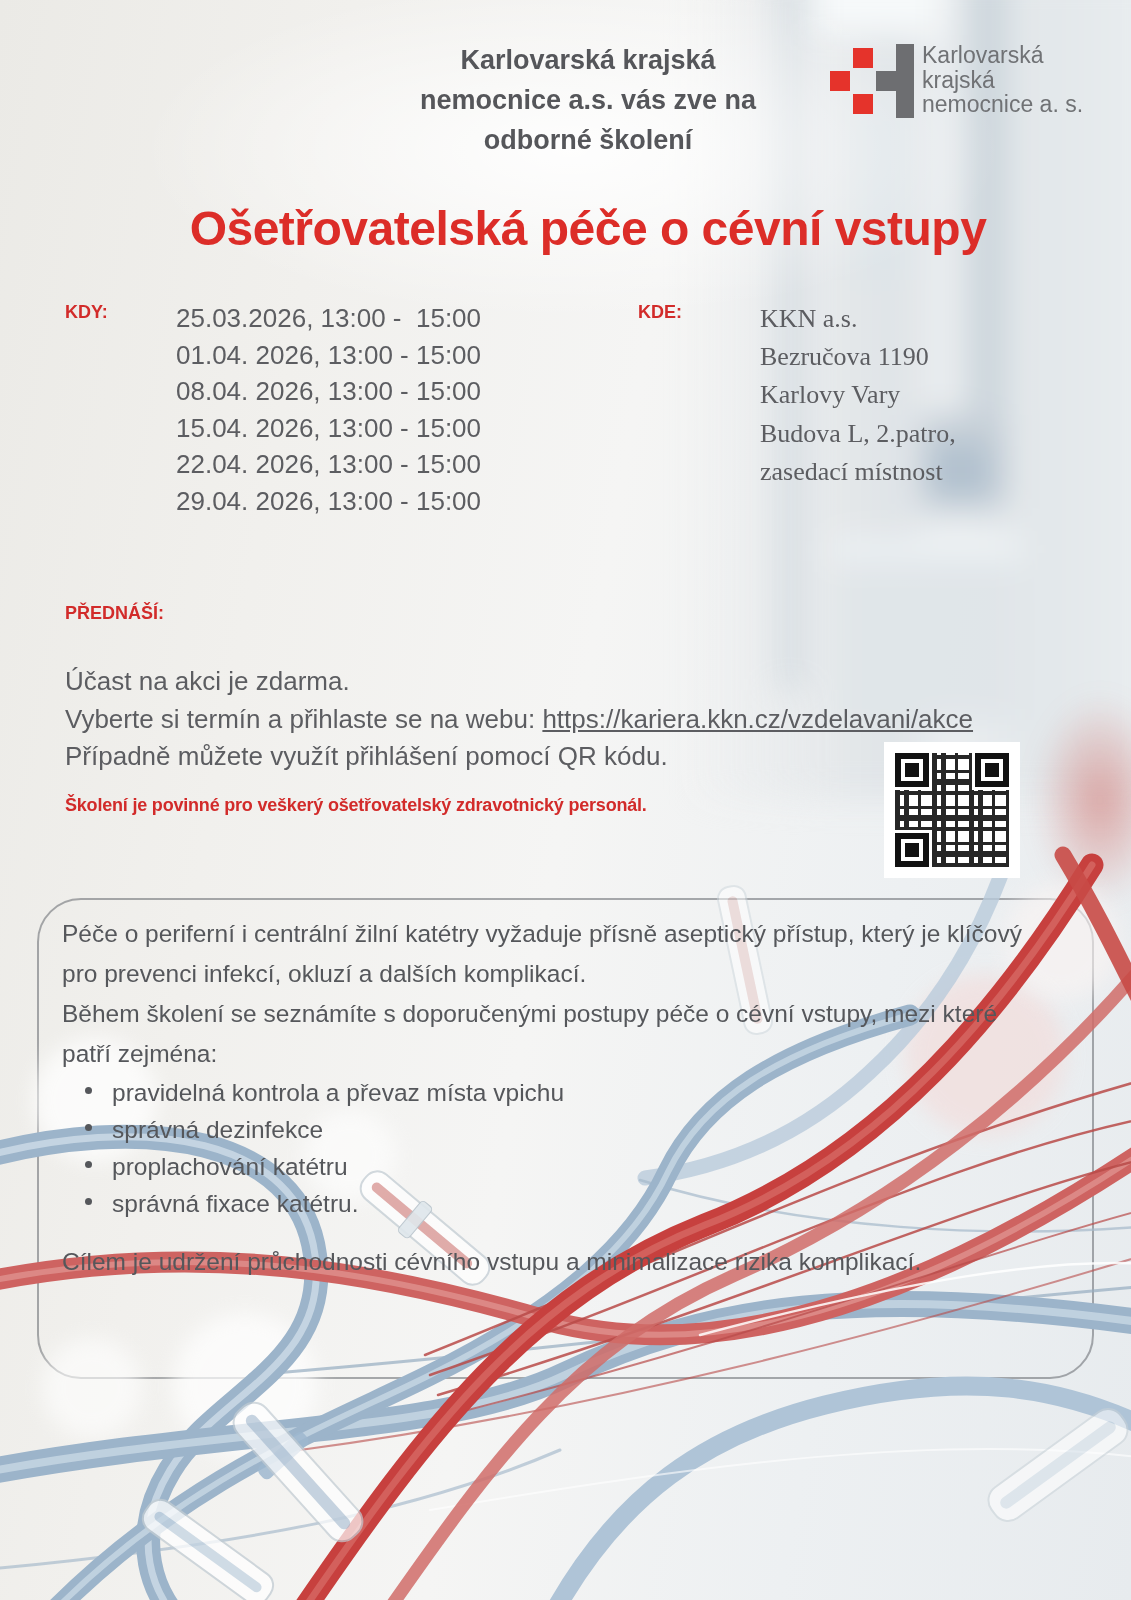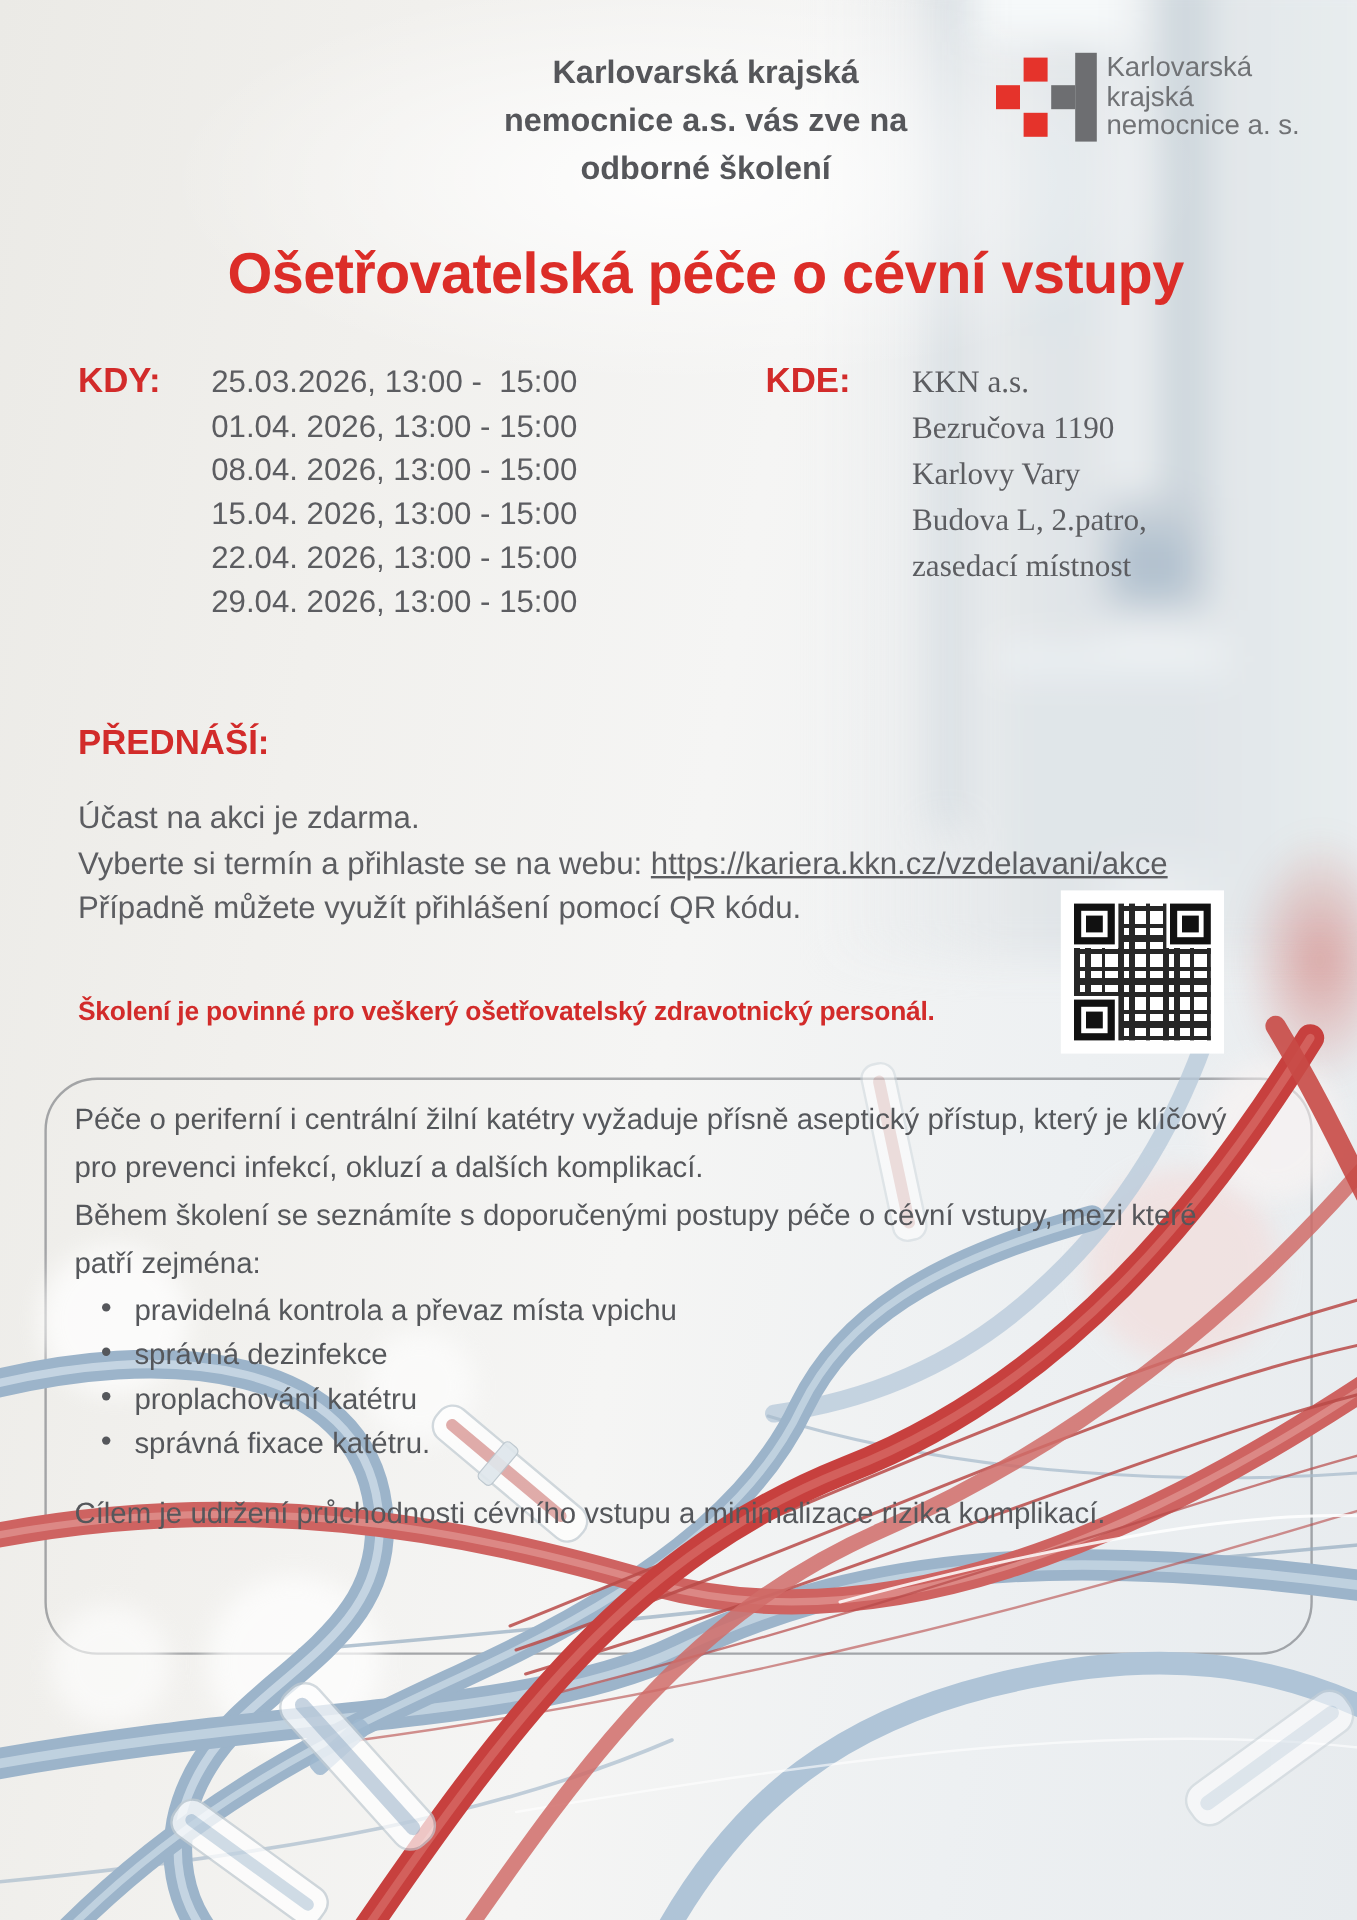--- a/index.html
+++ b/index.html
@@ -37,31 +37,31 @@
   .logo-mark div{position:absolute;}
   .lm-red{background:#e5332b;width:20px;height:20px;}
   .lm-sq-top{left:23px;top:4px;}
   .lm-sq-left{left:0;top:27px;}
   .lm-sq-bottom{left:23px;top:50px;}
   .lm-hbar{left:46px;top:27px;width:20px;height:20px;background:#6d6e71;}
   .lm-vbar{left:66px;top:0;width:18px;height:74px;background:#6d6e71;}
   .logo-text{position:absolute;left:92px;top:1px;font-size:23px;line-height:24.5px;color:#707275;white-space:nowrap;}
   .page-title{left:588px;top:201px;transform:translateX(-50%);white-space:nowrap;
     font-size:48px;font-weight:bold;letter-spacing:-.5px;color:#dc2d28;}
-  .label-red{font-weight:bold;color:#d22b2a;font-size:29px;white-space:nowrap;}
+  .label-red{font-weight:bold;color:#d22b2a;font-size:18px;white-space:nowrap;}
   .when-label{left:65px;top:302px;}
   .when-dates{left:176px;top:300px;font-size:26px;line-height:36.6px;color:#5c5d61;}
   .when-dates div{white-space:pre;}
   .where-label{left:638px;top:302px;text-align:right;}
   .where-lines{left:760px;top:300px;font-size:26px;line-height:38.2px;color:#5c5d61;white-space:nowrap;font-family:Liberation Serif, serif;}
   .lect-label{left:65px;top:603px;}
   .lect-value{left:226px;top:603px;font-size:27px;color:#5c5d61;white-space:nowrap;}
   .info{left:65px;top:663px;font-size:26px;line-height:37.5px;color:#5c5d61;white-space:nowrap;}
   .info a{color:#5c5d61;text-decoration:underline;cursor:pointer;}
-  .mandatory{left:65px;top:830px;font-size:22px;font-weight:bold;letter-spacing:-.2px;color:#d22b2a;white-space:nowrap;}
+  .mandatory{left:65px;top:795px;font-size:18px;font-weight:bold;letter-spacing:-.2px;color:#d22b2a;white-space:nowrap;}
   
   .qr{left:884px;top:742px;width:136px;height:136px;background:#fff;}
   .qr-noise{position:absolute;inset:11px;opacity:.92;background:
     repeating-linear-gradient(90deg,#141414 0 5px,transparent 5px 9px,#141414 9px 14px,transparent 14px 23px,#141414 23px 26px,transparent 26px 37px),
     repeating-linear-gradient(0deg,#141414 0 4px,transparent 4px 10px,#141414 10px 16px,transparent 16px 22px,#141414 22px 25px,transparent 25px 36px);}
   .qr-finder{position:absolute;width:34px;height:34px;background:#fff;border:6px solid #111;box-sizing:border-box;box-shadow:0 0 0 3px #fff;}
   .qr-finder::after{content:"";position:absolute;left:4px;top:4px;width:14px;height:14px;background:#111;}
   .qf-tl{left:11px;top:11px;}
   .qf-tr{right:11px;top:11px;}
   .qf-bl{left:11px;bottom:11px;}

